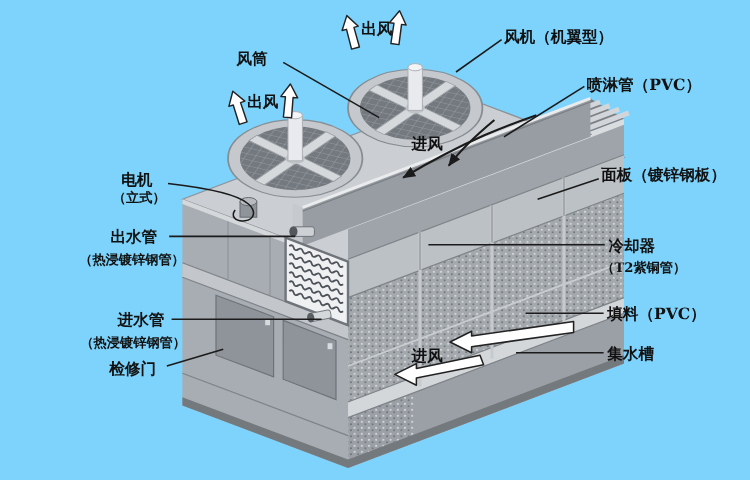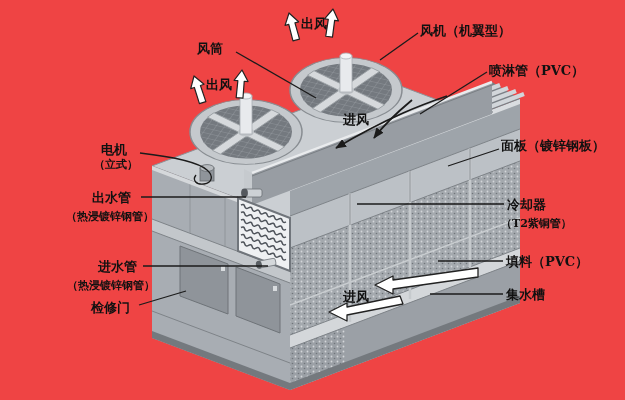--- a/index.html
+++ b/index.html
@@ -1,16 +1,16 @@
 <!DOCTYPE html>
 <html><head>
 <meta charset="utf-8">
 <style>
   html,body{margin:0;padding:0;background:#ffffff;}
-  .stage{position:relative;width:625px;height:400px;background:#ef4444;overflow:hidden;
+  .stage{position:relative;width:625px;height:400px;background:#7dd3fc;overflow:hidden;
          font-family:"DejaVu Serif","Liberation Serif",serif;}
   svg{display:block}
   .lbl{font:bold 13px "DejaVu Serif","Liberation Serif",serif;fill:#111;}
   .lbl-sub{font:bold 11px "DejaVu Serif","Liberation Serif",serif;fill:#111;}
   .leader{stroke:#1b1b1b;stroke-width:1.3;fill:none;}
   .edge{stroke:#7e8388;stroke-width:1;fill:none;}
 </style>
 </head>
 <body>
 

